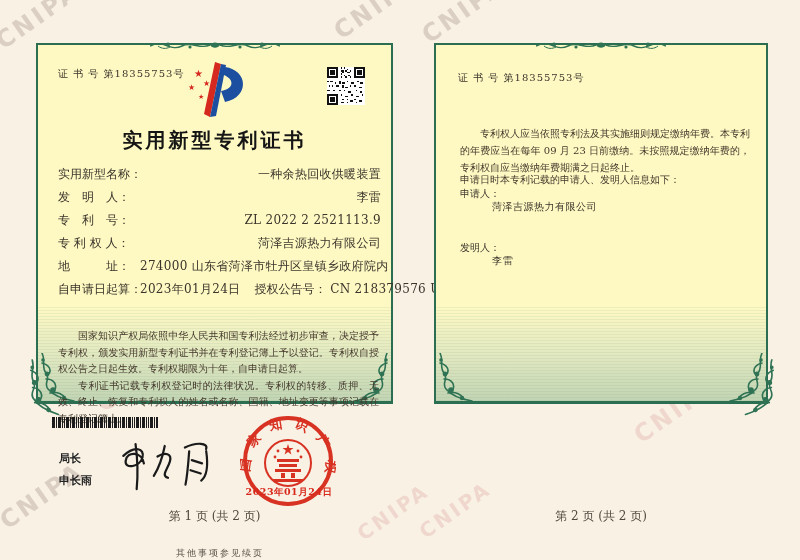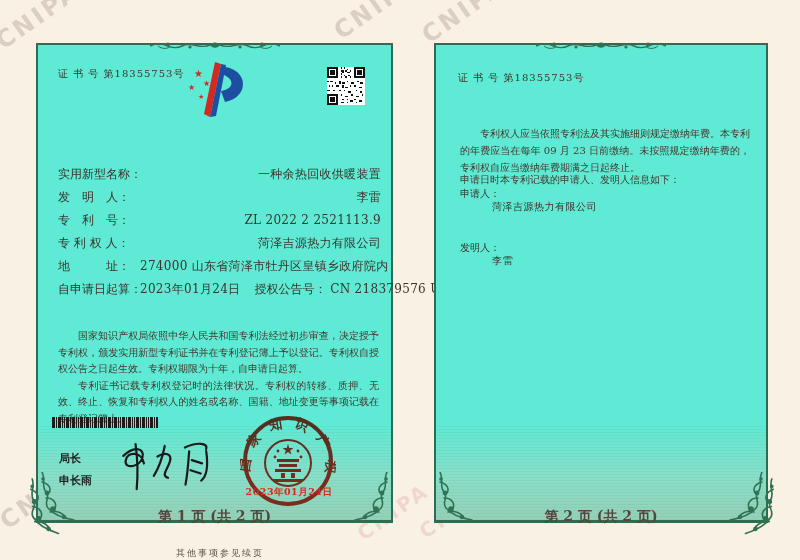--- a/index.html
+++ b/index.html
@@ -1,19 +1,19 @@
 <!DOCTYPE html>
 <html><head>
 <meta charset="utf-8">
 <style>
   html,body{margin:0;padding:0;}
   #canvas{position:relative;width:800px;height:560px;background:#f8f1e4;overflow:hidden;
           font-family:"DejaVu Serif","Liberation Serif",serif;color:#3b342b;}
   
-  .page{position:absolute;top:43px;height:480px;background:#5eead4;
+  .page{position:absolute;top:43px;height:361px;background:#fef9c3;
         border:2px solid #2b6e51;border-bottom-width:3px;box-sizing:border-box;}
   #page1{left:36px;width:357px;}
   #page2{left:434px;width:334px;}
   .btint{position:absolute;left:0;right:0;bottom:0;height:95px;pointer-events:none;
      background:
        repeating-linear-gradient(0deg, rgba(96,146,116,0.10) 0 1px, rgba(0,0,0,0) 1px 3px),
        linear-gradient(180deg, rgba(206,223,205,0) 0%, rgba(187,209,188,0.45) 55%, rgba(170,198,173,0.72) 100%);}
   
   .topOrn{position:absolute;top:-10px;left:50%;transform:translateX(-50%);width:130px;height:20px;}
   .cornL{position:absolute;bottom:-4px;left:-2px;width:40px;height:52px;}
@@ -46,21 +46,21 @@
   .barcode{position:absolute;left:14px;top:372px;width:106px;height:11px;
      background-image:
        repeating-linear-gradient(90deg,#1c1c1c 0 1px,rgba(0,0,0,0) 1px 2px),
        repeating-linear-gradient(90deg,#1c1c1c 0 2px,rgba(0,0,0,0) 2px 7px);}
   .director{position:absolute;left:21px;top:406px;font-size:11px;font-weight:bold;color:#222;}
   .director div{margin-bottom:7px;}
   .sig{position:absolute;left:72px;top:392px;width:110px;height:54px;}
   .seal{position:absolute;left:202px;top:368px;width:96px;height:96px;mix-blend-mode:multiply;opacity:0.95;}
   .sealdate{position:absolute;left:196px;top:441px;width:110px;text-align:center;font-size:9.5px;
             color:#d8281b;font-weight:bold;letter-spacing:0.5px;}
-  .pfoot{position:absolute;left:0;right:0;top:463px;text-align:center;font-size:14px;color:#50483c;font-weight:bold;}
+  .pfoot{position:absolute;left:0;right:0;top:463px;text-align:center;font-size:12px;color:#50483c;}
   
   .certline2{position:absolute;left:22px;top:26px;font-size:10px;letter-spacing:1px;}
   .p2para{position:absolute;left:24px;right:16px;top:80px;font-size:10px;line-height:17px;
           text-align:justify;color:#44392c;text-indent:2em;margin:0;}
   .p2intro{position:absolute;left:24px;top:128px;font-size:10px;color:#44392c;}
   .p2applab{position:absolute;left:24px;top:142px;font-size:10px;}
   .p2appval{position:absolute;left:56px;top:155px;font-size:10px;letter-spacing:0.5px;}
   .p2invlab{position:absolute;left:24px;top:196px;font-size:10px;}
   .p2invval{position:absolute;left:56px;top:209px;font-size:10px;letter-spacing:1px;}
   
@@ -203,20 +203,21 @@
           <rect x="13" y="21" width="1" height="1"></rect>
           <rect x="15" y="22" width="2" height="1"></rect>
         <rect x="18" y="21" width="1" height="1"></rect>
           <rect x="21" y="22" width="2" height="1"></rect>
           <rect x="9" y="23" width="2" height="1"></rect>
         <rect x="13" y="23" width="1" height="1"></rect>
           <rect x="19" y="23" width="1" height="1"></rect>
       </g>
     </svg>
 
+    <div class="title">实用新型专利证书</div>
 
     <div class="fields">
       <div class="frow">
         <span class="flabel">实用新型名称：</span>
         <span class="fval">一种余热回收供暖装置</span>
       </div>
       <div class="frow">
         <span class="flabel">发　明　人：</span>
         <span class="fval">李雷</span>
       </div>

